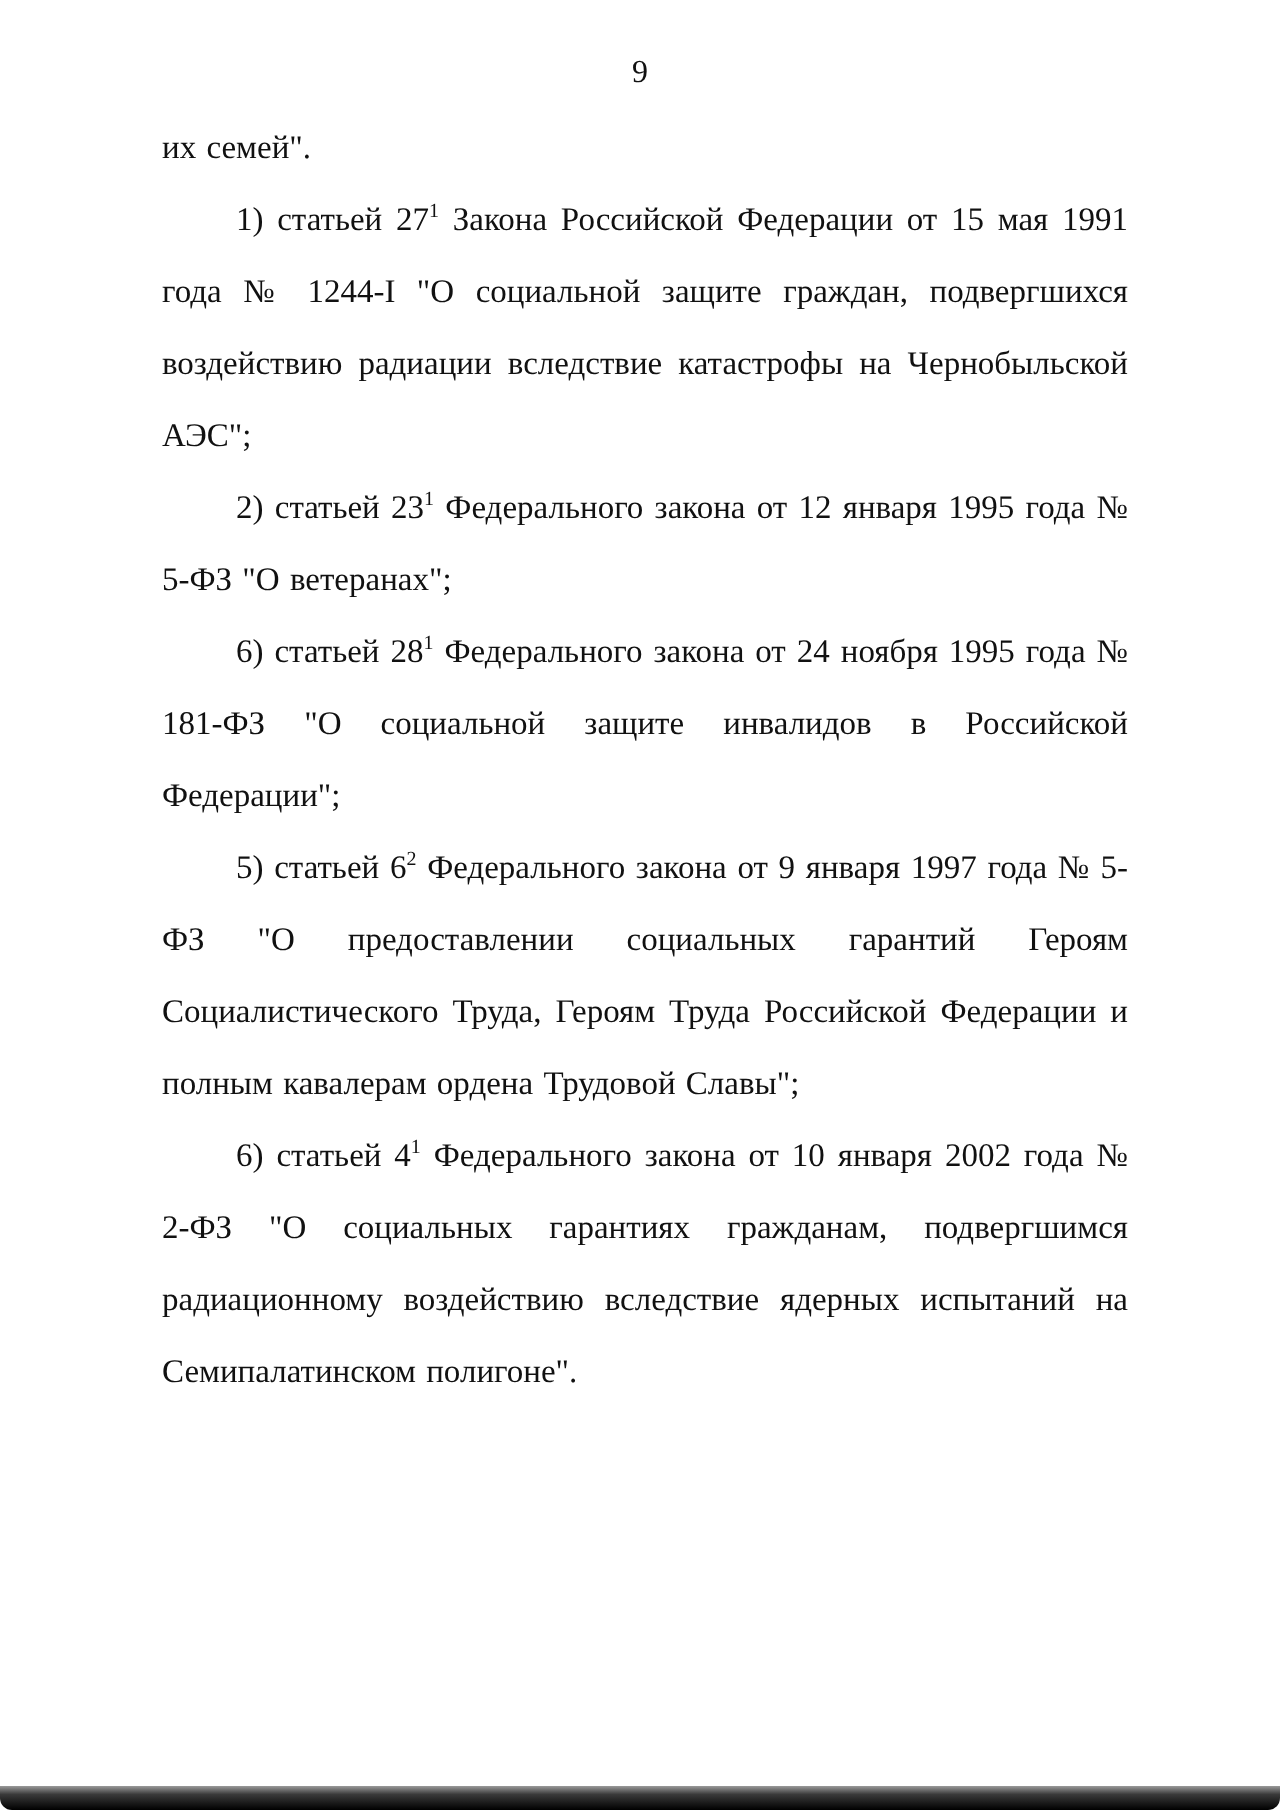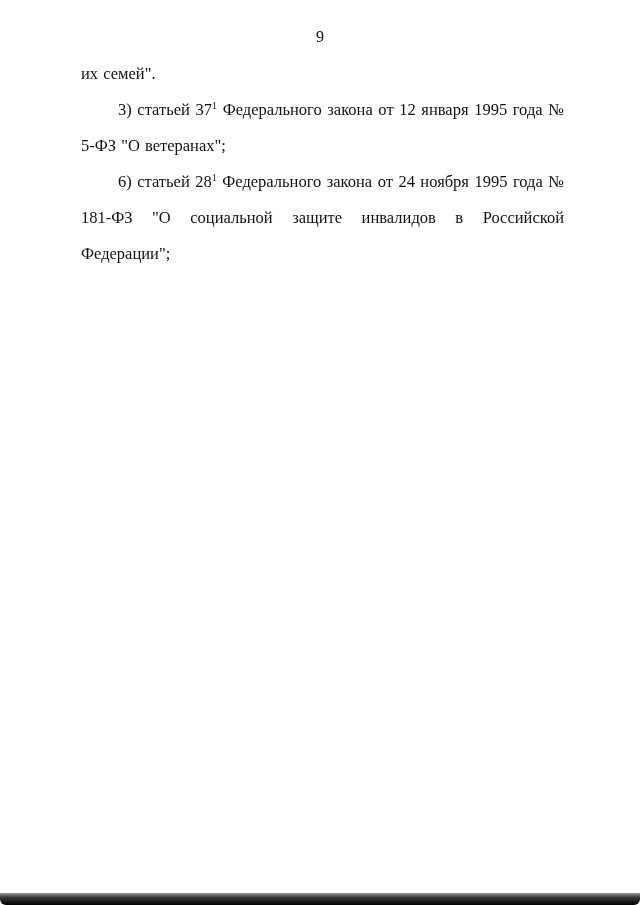--- a/index.html
+++ b/index.html
@@ -61,18 +61,21 @@
   }
 </style>
 </head>
 <body>
 
 <div class="page">
   <div class="page-number">9</div>
 
   <div class="document-body">
       <p class="no-indent"><span>их семей".</span></p>
-      <p><span>3) статьей 37</span><sup>1</sup><span> Федерального закона от 12 января 1995 года № 5-ФЗ "О ветеранах";</span></p>
+      <p><span>1) статьей 27</span><sup>1</sup><span> Закона Российской Федерации от 15 мая 1991 года № 1244-I "О социальной защите граждан, подвергшихся воздействию радиации вследствие катастрофы на Чернобыльской АЭС";</span></p>
+      <p><span>2) статьей 23</span><sup>1</sup><span> Федерального закона от 12 января 1995 года № 5-ФЗ "О ветеранах";</span></p>
       <p><span>6) статьей 28</span><sup>1</sup><span> Федерального закона от 24 ноября 1995 года № 181-ФЗ "О социальной защите инвалидов в Российской Федерации";</span></p>
+      <p><span>5) статьей 6</span><sup>2</sup><span> Федерального закона от 9 января 1997 года № 5-ФЗ "О предоставлении социальных гарантий Героям Социалистического Труда, Героям Труда Российской Федерации и полным кавалерам ордена Трудовой Славы";</span></p>
+      <p><span>6) статьей 4</span><sup>1</sup><span> Федерального закона от 10 января 2002 года № 2-ФЗ "О социальных гарантиях гражданам, подвергшимся радиационному воздействию вследствие ядерных испытаний на Семипалатинском полигоне".</span></p>
     </div>
 
   <div class="bottom-edge"></div>
 </div>
 
 </body></html>

